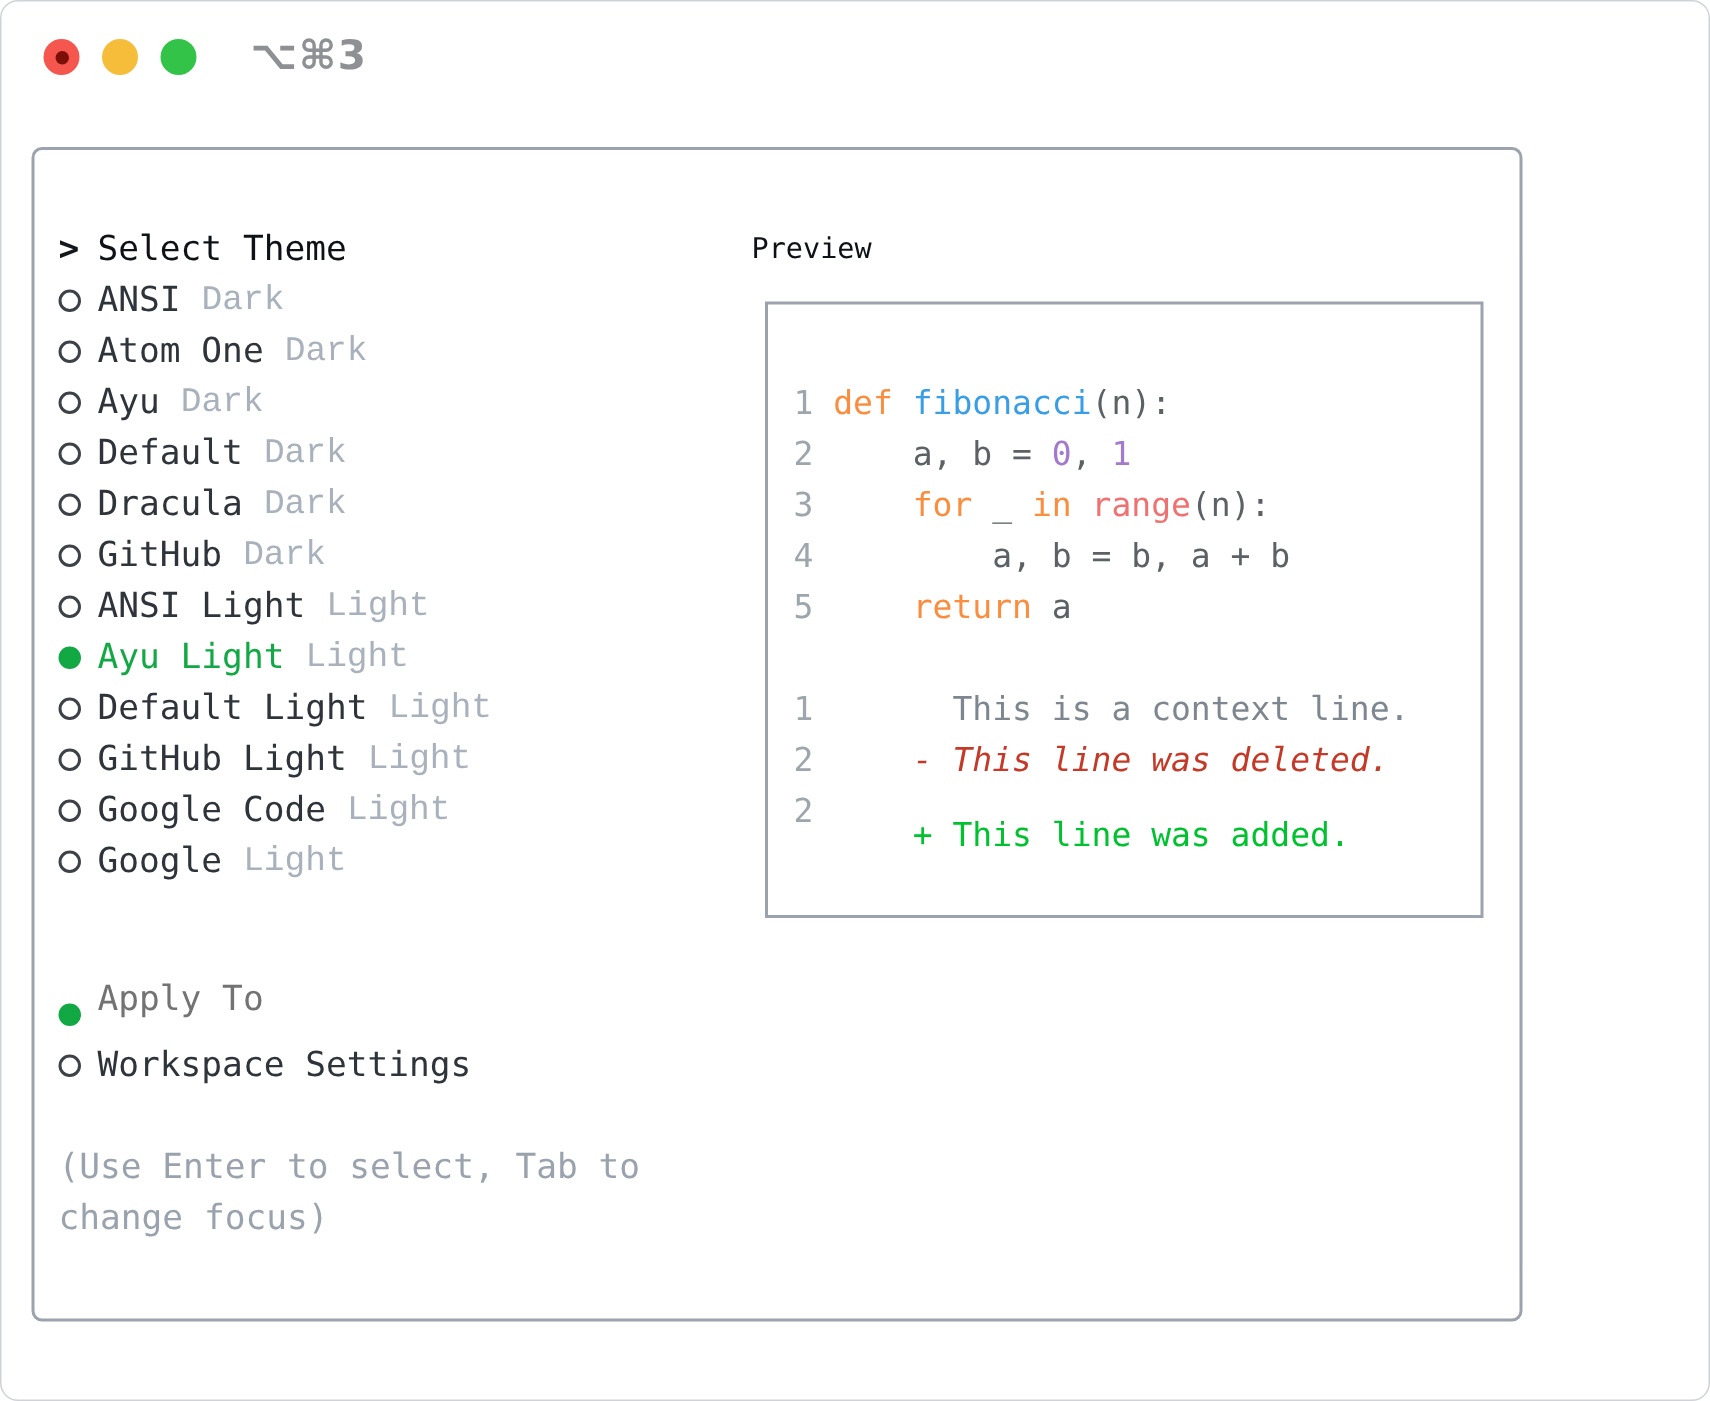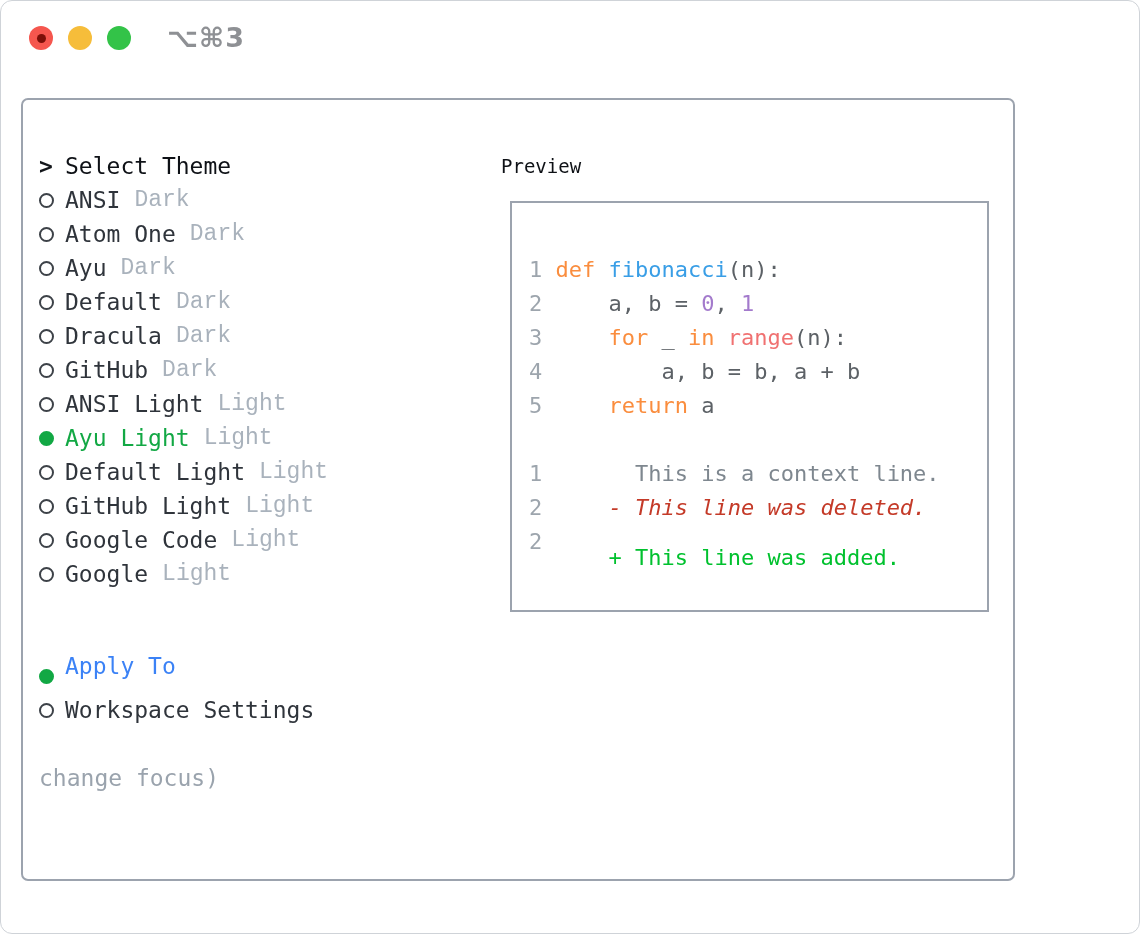--- a/index.html
+++ b/index.html
@@ -30,21 +30,21 @@
   
   .left-col{position:absolute;left:16px;top:49px;width:460px;font-size:23px;}
   .row{height:34px;display:flex;align-items:center;white-space:pre;}
   .marker{width:26px;flex:none;display:flex;align-items:center;}
   .chev{font-weight:bold;color:#14171b;}
   .circle{width:15px;height:15px;border-radius:50%;border:2px solid #3d4248;}
   .circle.sel{background:var(--accent_green,#12a844);border-color:var(--accent_green,#12a844);}
   .name{color:var(--list_text,#2f343b);}
   .name.sel{color:var(--accent_green,#12a844);}
   .row.hdr .name{font-weight:normal;color:#0e1116;}
-  .row.subhdr .name{color:#3b82f6;margin-top:48px;}
+  .row.subhdr .name{color:#737373;margin-top:48px;}
   .variant{color:var(--muted,#a9b2bc);margin-left:14px;font-family:Liberation Mono, monospace;}
   .help-line{color:var(--help,#9aa3ad);}
   
   .preview-label{
     position:absolute;left:478px;top:49px;height:34px;display:flex;align-items:center;
     font-size:19px;font-weight:normal;color:#0e1116;
   }
   .preview-box{
     position:absolute;left:487px;top:101px;width:479px;height:411px;
     border:2px solid var(--border,#9ca3ae);background:#fff;
@@ -156,20 +156,21 @@
     <span class="marker"><span class="circle sel"></span></span>
     
   </div>
           <div class="row">
     <span class="marker"><span class="circle"></span></span>
     <span class="name">Workspace Settings</span>
     
   </div>
         </div>
       <div class="row"></div>
+      <div class="row help-line">(Use Enter to select, Tab to</div>
       <div class="row help-line">change focus)</div>
     </div>
 
     <div class="preview-label">Preview</div>
 
     <div class="preview-box">
       <div class="code" id="code">
           <div class="code-line"><span class="c-ln">1 </span><span class="c-kw">def </span><span class="c-fn">fibonacci</span><span class="c-pl">(n):</span></div>
           <div class="code-line"><span class="c-ln">2 </span><span class="c-pl">    a, b = </span><span class="c-num">0</span><span class="c-pl">, </span><span class="c-num">1</span></div>
           <div class="code-line"><span class="c-ln">3 </span><span class="c-pl">    </span><span class="c-kw">for</span><span class="c-pl"> _ </span><span class="c-kw">in</span><span class="c-pl"> </span><span class="c-rng">range</span><span class="c-pl">(n):</span></div>

